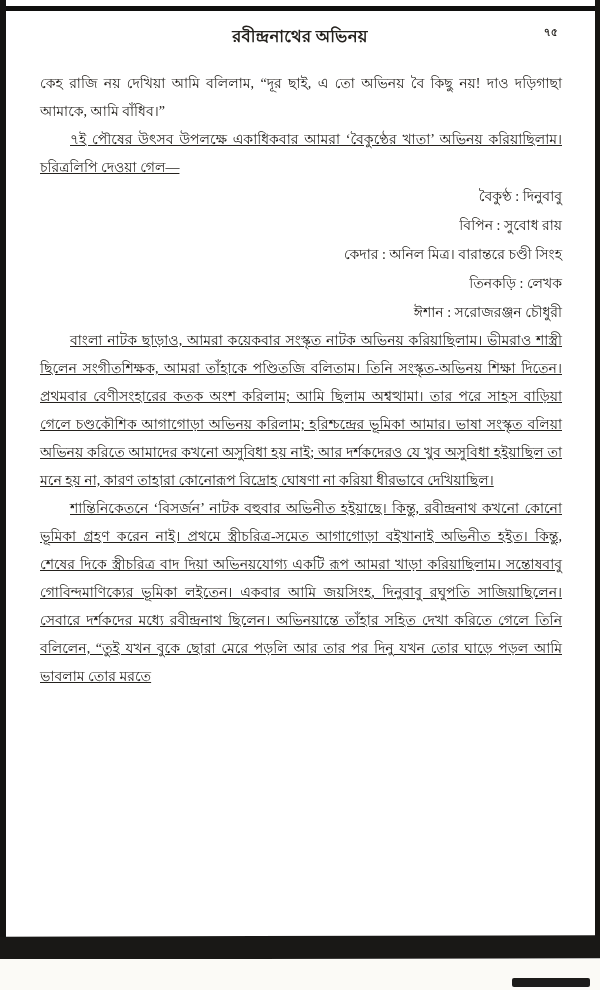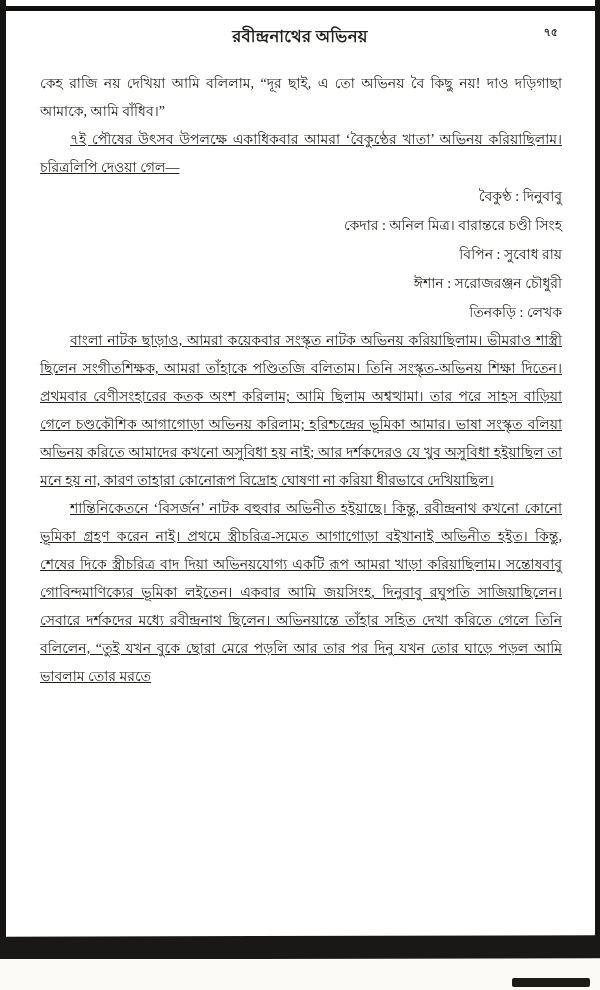--- a/index.html
+++ b/index.html
@@ -66,24 +66,24 @@
   <span class="page-number">৭৫</span>
 
   <div class="text-area">
 
     <p class="para">কেহ রাজি নয় দেখিয়া আমি বলিলাম, “দূর ছাই, এ তো অভিনয় বৈ কিছু নয়! দাও দড়িগাছা আমাকে, আমি বাঁধিব।”</p>
 
     <p class="para indent">৭ই পৌষের উৎসব উপলক্ষে একাধিকবার আমরা ‘বৈকুণ্ঠের খাতা’ অভিনয় করিয়াছিলাম। চরিত্রলিপি দেওয়া গেল—</p>
 
     <ul class="cast-list">
       <li class="cast-line">বৈকুণ্ঠ : দিনুবাবু</li>
+      <li class="cast-line">বিপিন : সুবোধ রায়</li>
       <li class="cast-line">কেদার : অনিল মিত্র। বারান্তরে চণ্ডী সিংহ</li>
-      <li class="cast-line">বিপিন : সুবোধ রায়</li>
+      <li class="cast-line">তিনকড়ি : লেখক</li>
       <li class="cast-line">ঈশান : সরোজরঞ্জন চৌধুরী</li>
-      <li class="cast-line">তিনকড়ি : লেখক</li>
     </ul>
 
 
     <p class="para indent">বাংলা নাটক ছাড়াও, আমরা কয়েকবার সংস্কৃত নাটক অভিনয় করিয়াছিলাম। ভীমরাও শাস্ত্রী ছিলেন সংগীতশিক্ষক, আমরা তাঁহাকে পণ্ডিতজি বলিতাম। তিনি সংস্কৃত-অভিনয় শিক্ষা দিতেন। প্রথমবার বেণীসংহারের কতক অংশ করিলাম; আমি ছিলাম অশ্বত্থামা। তার পরে সাহস বাড়িয়া গেলে চণ্ডকৌশিক আগাগোড়া অভিনয় করিলাম; হরিশ্চন্দ্রের ভূমিকা আমার। ভাষা সংস্কৃত বলিয়া অভিনয় করিতে আমাদের কখনো অসুবিধা হয় নাই; আর দর্শকদেরও যে খুব অসুবিধা হইয়াছিল তা মনে হয় না, কারণ তাহারা কোনোরূপ বিদ্রোহ ঘোষণা না করিয়া ধীরভাবে দেখিয়াছিল।</p>
 
     <p class="para indent">শান্তিনিকেতনে ‘বিসর্জন’ নাটক বহুবার অভিনীত হইয়াছে। কিন্তু, রবীন্দ্রনাথ কখনো কোনো ভূমিকা গ্রহণ করেন নাই। প্রথমে স্ত্রীচরিত্র-সমেত আগাগোড়া বইখানাই অভিনীত হইত। কিন্তু, শেষের দিকে স্ত্রীচরিত্র বাদ দিয়া অভিনয়যোগ্য একটি রূপ আমরা খাড়া করিয়াছিলাম। সন্তোষবাবু গোবিন্দমাণিক্যের ভূমিকা লইতেন। একবার আমি জয়সিংহ, দিনুবাবু রঘুপতি সাজিয়াছিলেন। সেবারে দর্শকদের মধ্যে রবীন্দ্রনাথ ছিলেন। অভিনয়ান্তে তাঁহার সহিত দেখা করিতে গেলে তিনি বলিলেন, “তুই যখন বুকে ছোরা মেরে পড়লি আর তার পর দিনু যখন তোর ঘাড়ে পড়ল আমি ভাবলাম তোর মরতে</p>
 
   </div>
 
   <div class="band-bottom"></div>

